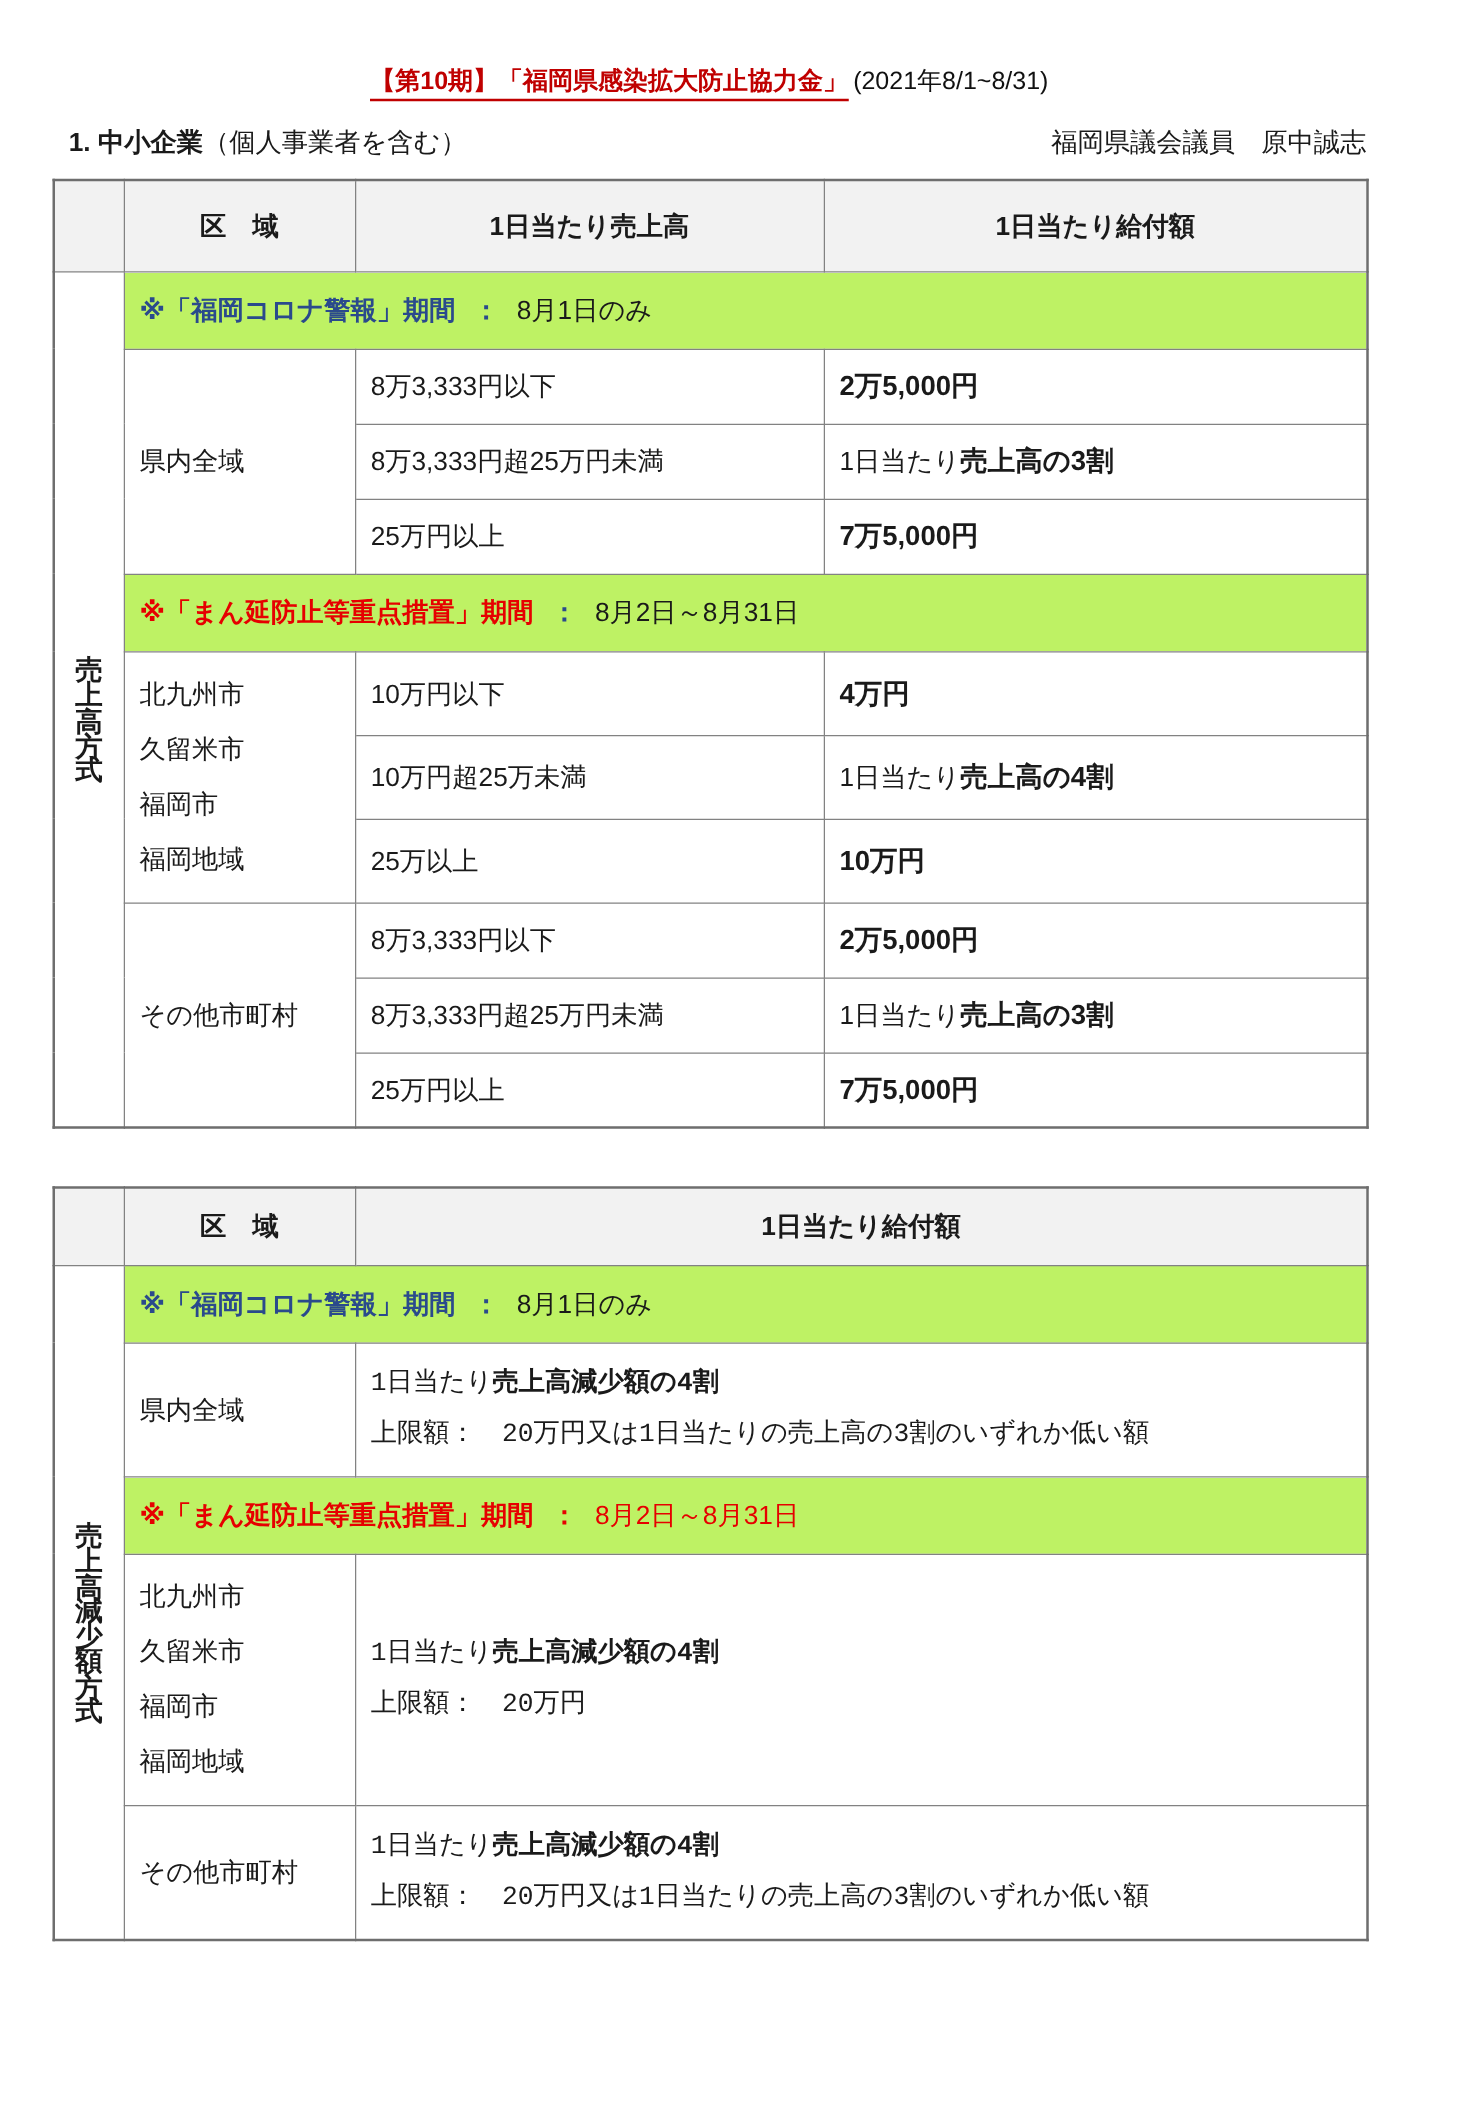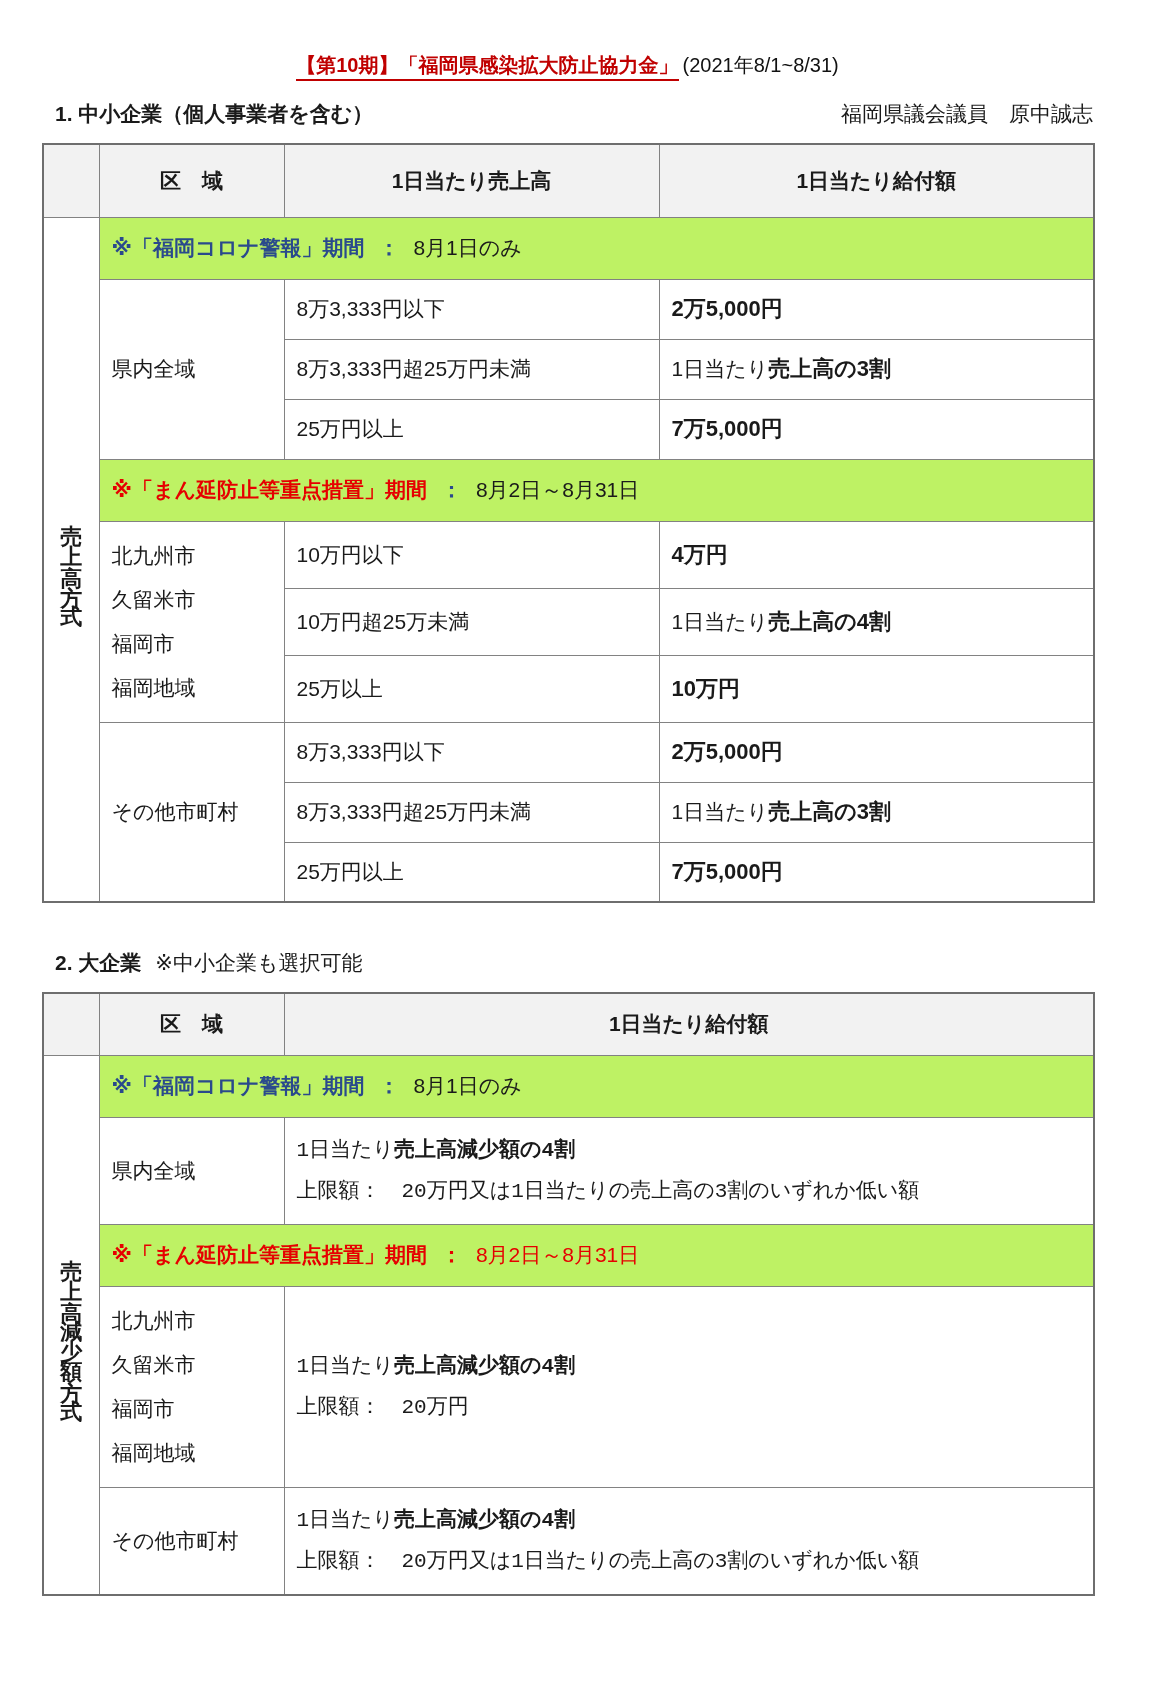--- a/index.html
+++ b/index.html
@@ -15,21 +15,21 @@
   
   .title { width:1051px; text-align:center; font-size:20px; line-height:1.3; margin-bottom:22px; }
   .title .t-red { color:#c00000; font-weight:bold; border-bottom:2px solid #c00000; padding-bottom:3px; }
   .title .t-blk { color:#111; margin-left:4px; }
 
   
   .sec-row { width:1051px; display:flex; justify-content:space-between; align-items:flex-end;
              font-size:21px; margin:0 0 15px 0; }
   .sec-left { padding-left:13px; }
   .sec-left .h-bold { font-weight:bold; }
-  .sec-left .h-normal { font-weight:bold; }
+  .sec-left .h-normal { font-weight:normal; }
   .sec-left .h-note { font-weight:normal; margin-left:14px; }
   .sec-right { font-weight:normal; }
 
   
   table.t { border-collapse:collapse; table-layout:fixed; width:1051px; border:2px solid #6e6e6e; }
   table.t td { border:1px solid #828282; font-size:21px; padding:12px; vertical-align:middle; overflow:hidden; }
   .hd { background:#f2f2f2; text-align:center; font-weight:bold; }
   .pcell { background:#bef264; padding-left:9px; }
   .navy { color:#2a4a8c; font-weight:bold; }
   .redtx { color:#e60000; font-weight:bold; }
@@ -145,25 +145,20 @@
     </tr>
     <tr class="data1">
       <td class="sales">25万円以上</td>
       <td class="grant"><span></span><span class="gb">7万5,000円</span></td>
     </tr>
   </tbody>
     </table>
 
   <div class="gap"></div>
 
-  <div class="sec-row">
-    <div class="sec-left">
-      <span class="h-bold">2. 大企業</span><span class="h-note">※中小企業も選択可能</span>
-    </div>
-  </div>
 
   <table class="t t2">
     <colgroup>
       <col style="width:56px">
         <col style="width:185px">
         <col style="width:810px">
     </colgroup>
     <tbody>
         <tr class="head2">
       <td class="hd"></td>

